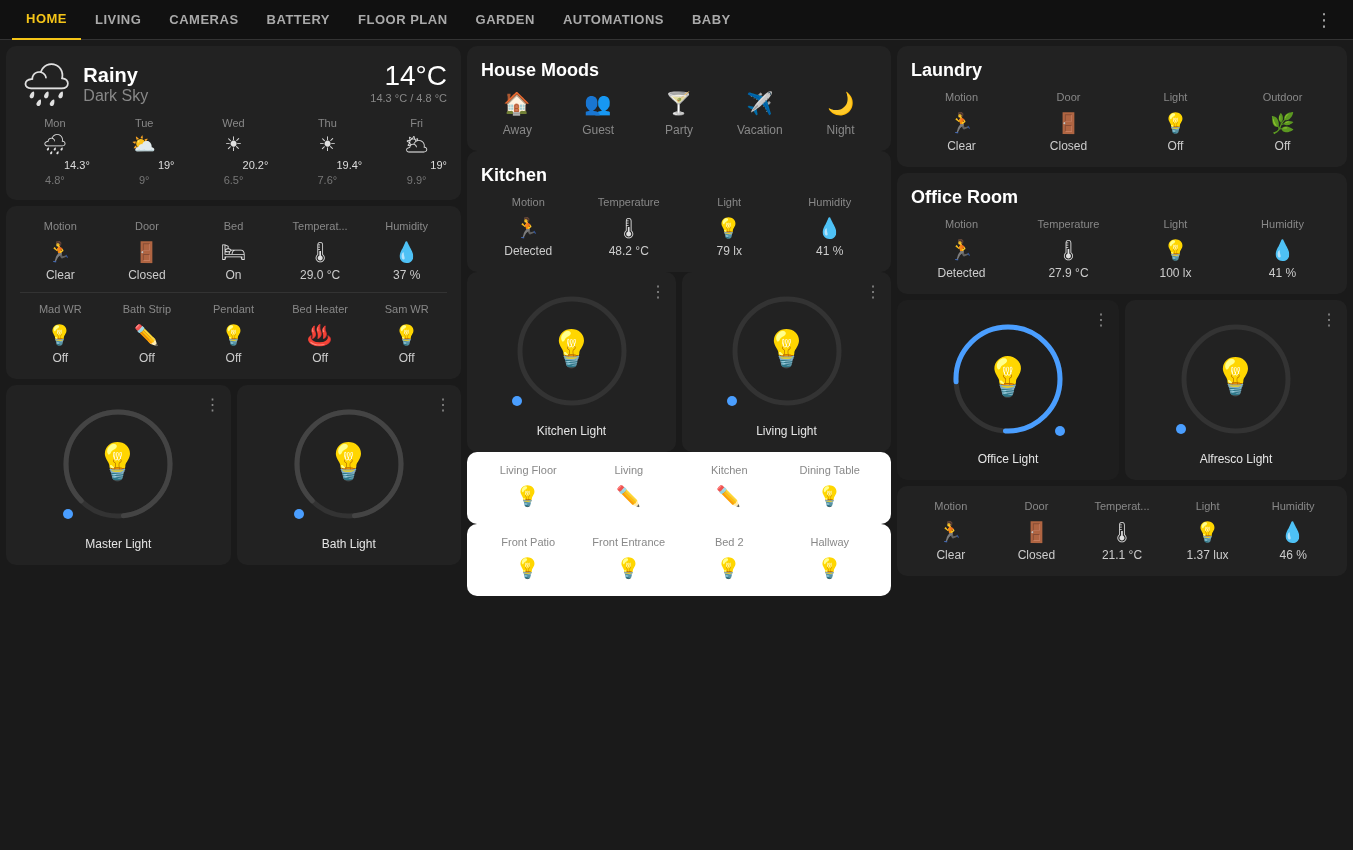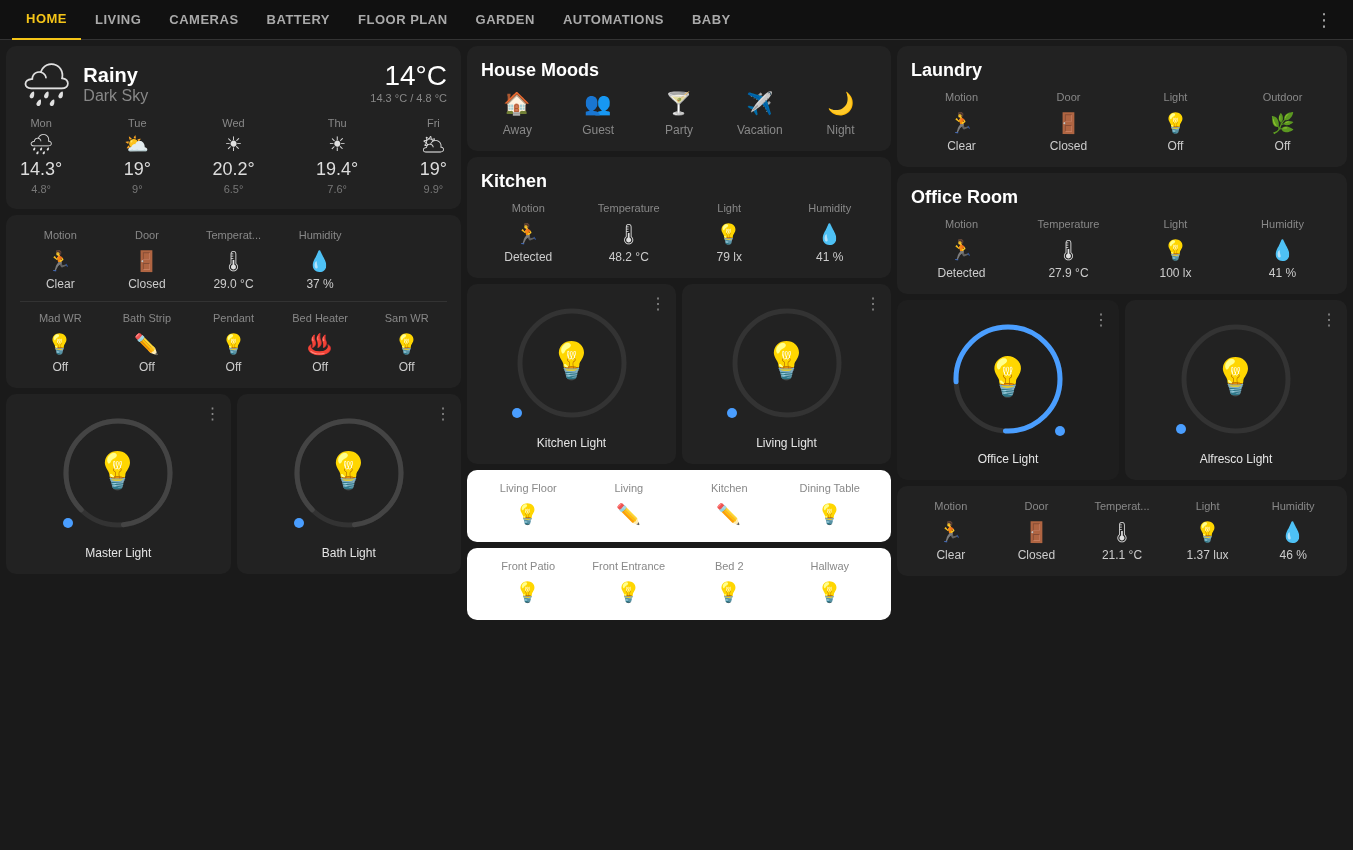--- a/index.html
+++ b/index.html
@@ -120,22 +120,23 @@
       gap: 3px;
     }
     .weather-day-name {
       font-size: 11px;
       color: #888;
     }
     .weather-day-icon {
       font-size: 20px;
     }
     .weather-day-hi {
-      font-size: 18px;
+      font-size: 11px;
       color: #ddd;
+      margin-left: 44px;
     }
     .weather-day-lo {
       font-size: 11px;
       color: #777;
     }
 
     
     .bedroom-card {
       background: #222;
       border-radius: 10px;
@@ -229,21 +230,21 @@
       top: 50%;
       left: 50%;
       transform: translate(-50%, -55%);
       font-size: 36px;
     }
 
     
     .middle-col {
       display: flex;
       flex-direction: column;
-      gap: 6px;
+      gap: 0;
     }
 
     
     .moods-card {
       background: #222;
       border-radius: 10px;
       padding: 14px;
     }
     .moods-grid {
       display: grid;
@@ -400,20 +401,25 @@
           <div class="sensor-label">Motion</div>
           <div class="sensor-icon">🏃</div>
           <div class="sensor-value">Clear</div>
         </div>
         <div class="sensor-item">
           <div class="sensor-label">Door</div>
           <div class="sensor-icon">🚪</div>
           <div class="sensor-value">Closed</div>
         </div>
         <div class="sensor-item">
+          <div class="sensor-label">Bed</div>
+          <div class="sensor-icon">🛏</div>
+          <div class="sensor-value">On</div>
+        </div>
+        <div class="sensor-item">
           <div class="sensor-label">Temperat...</div>
           <div class="sensor-icon">🌡</div>
           <div class="sensor-value">29.0 °C</div>
         </div>
         <div class="sensor-item">
           <div class="sensor-label">Humidity</div>
           <div class="sensor-icon">💧</div>
           <div class="sensor-value">37 %</div>
         </div>
       </div>

